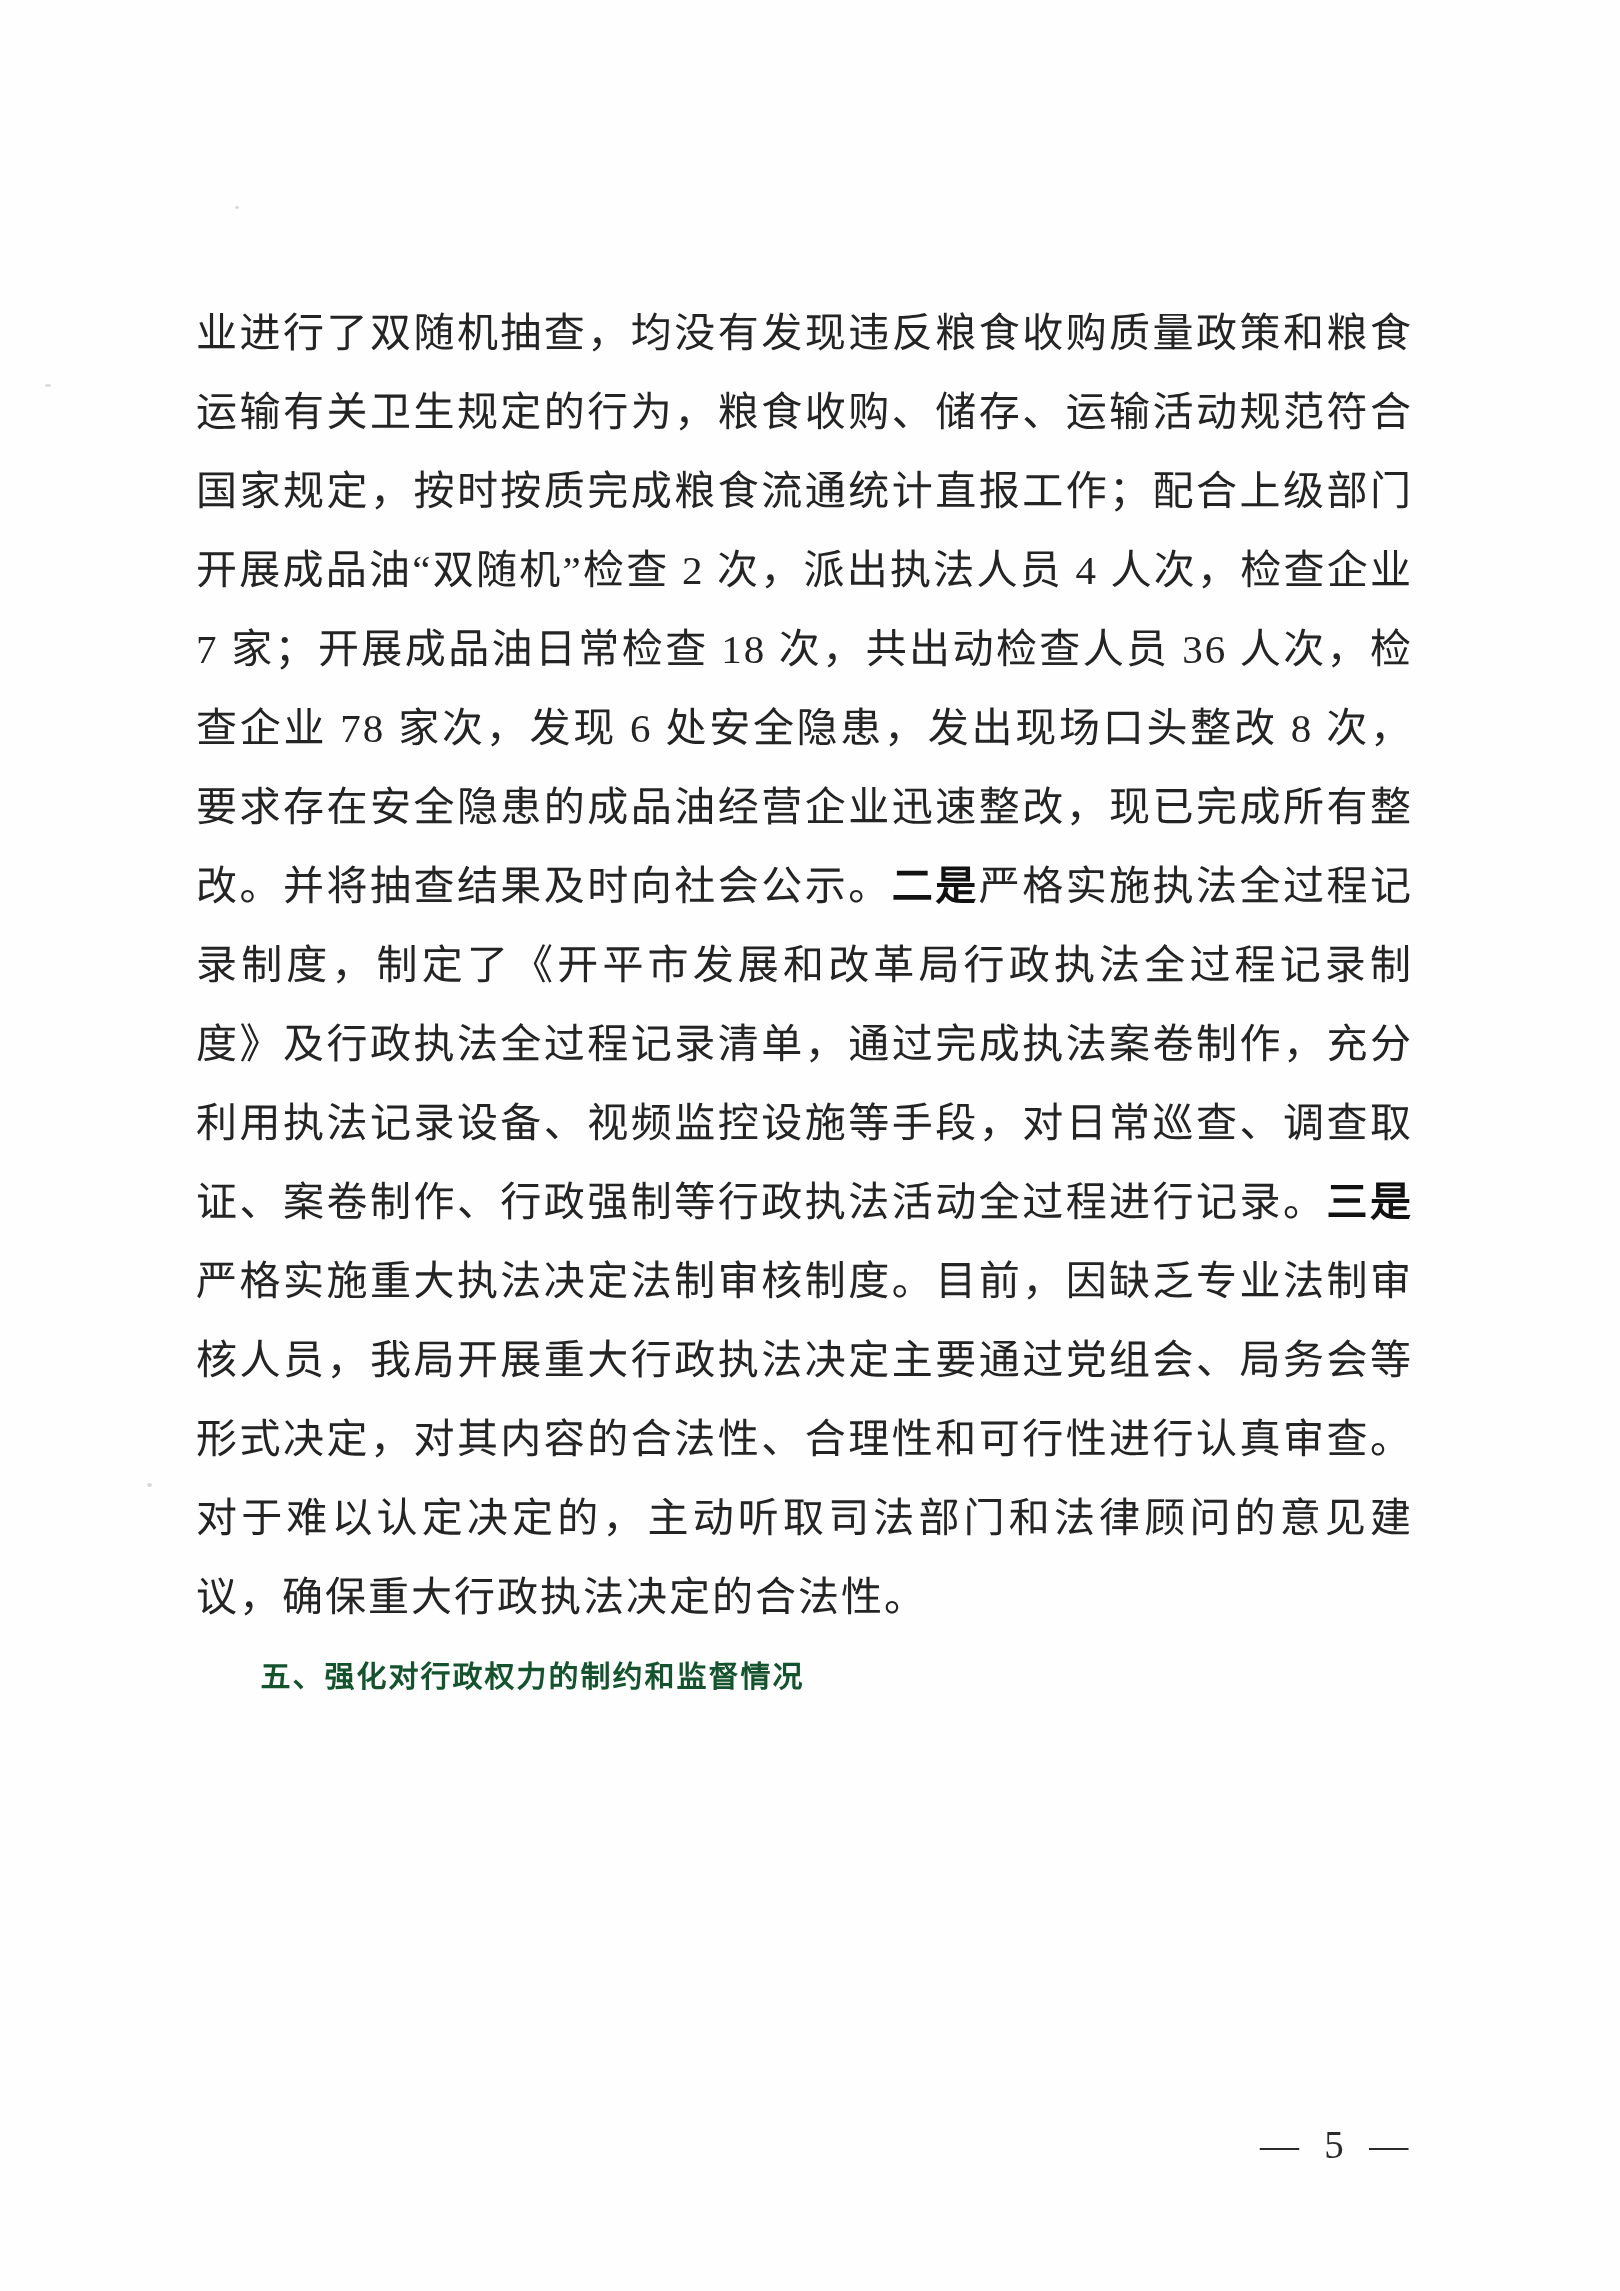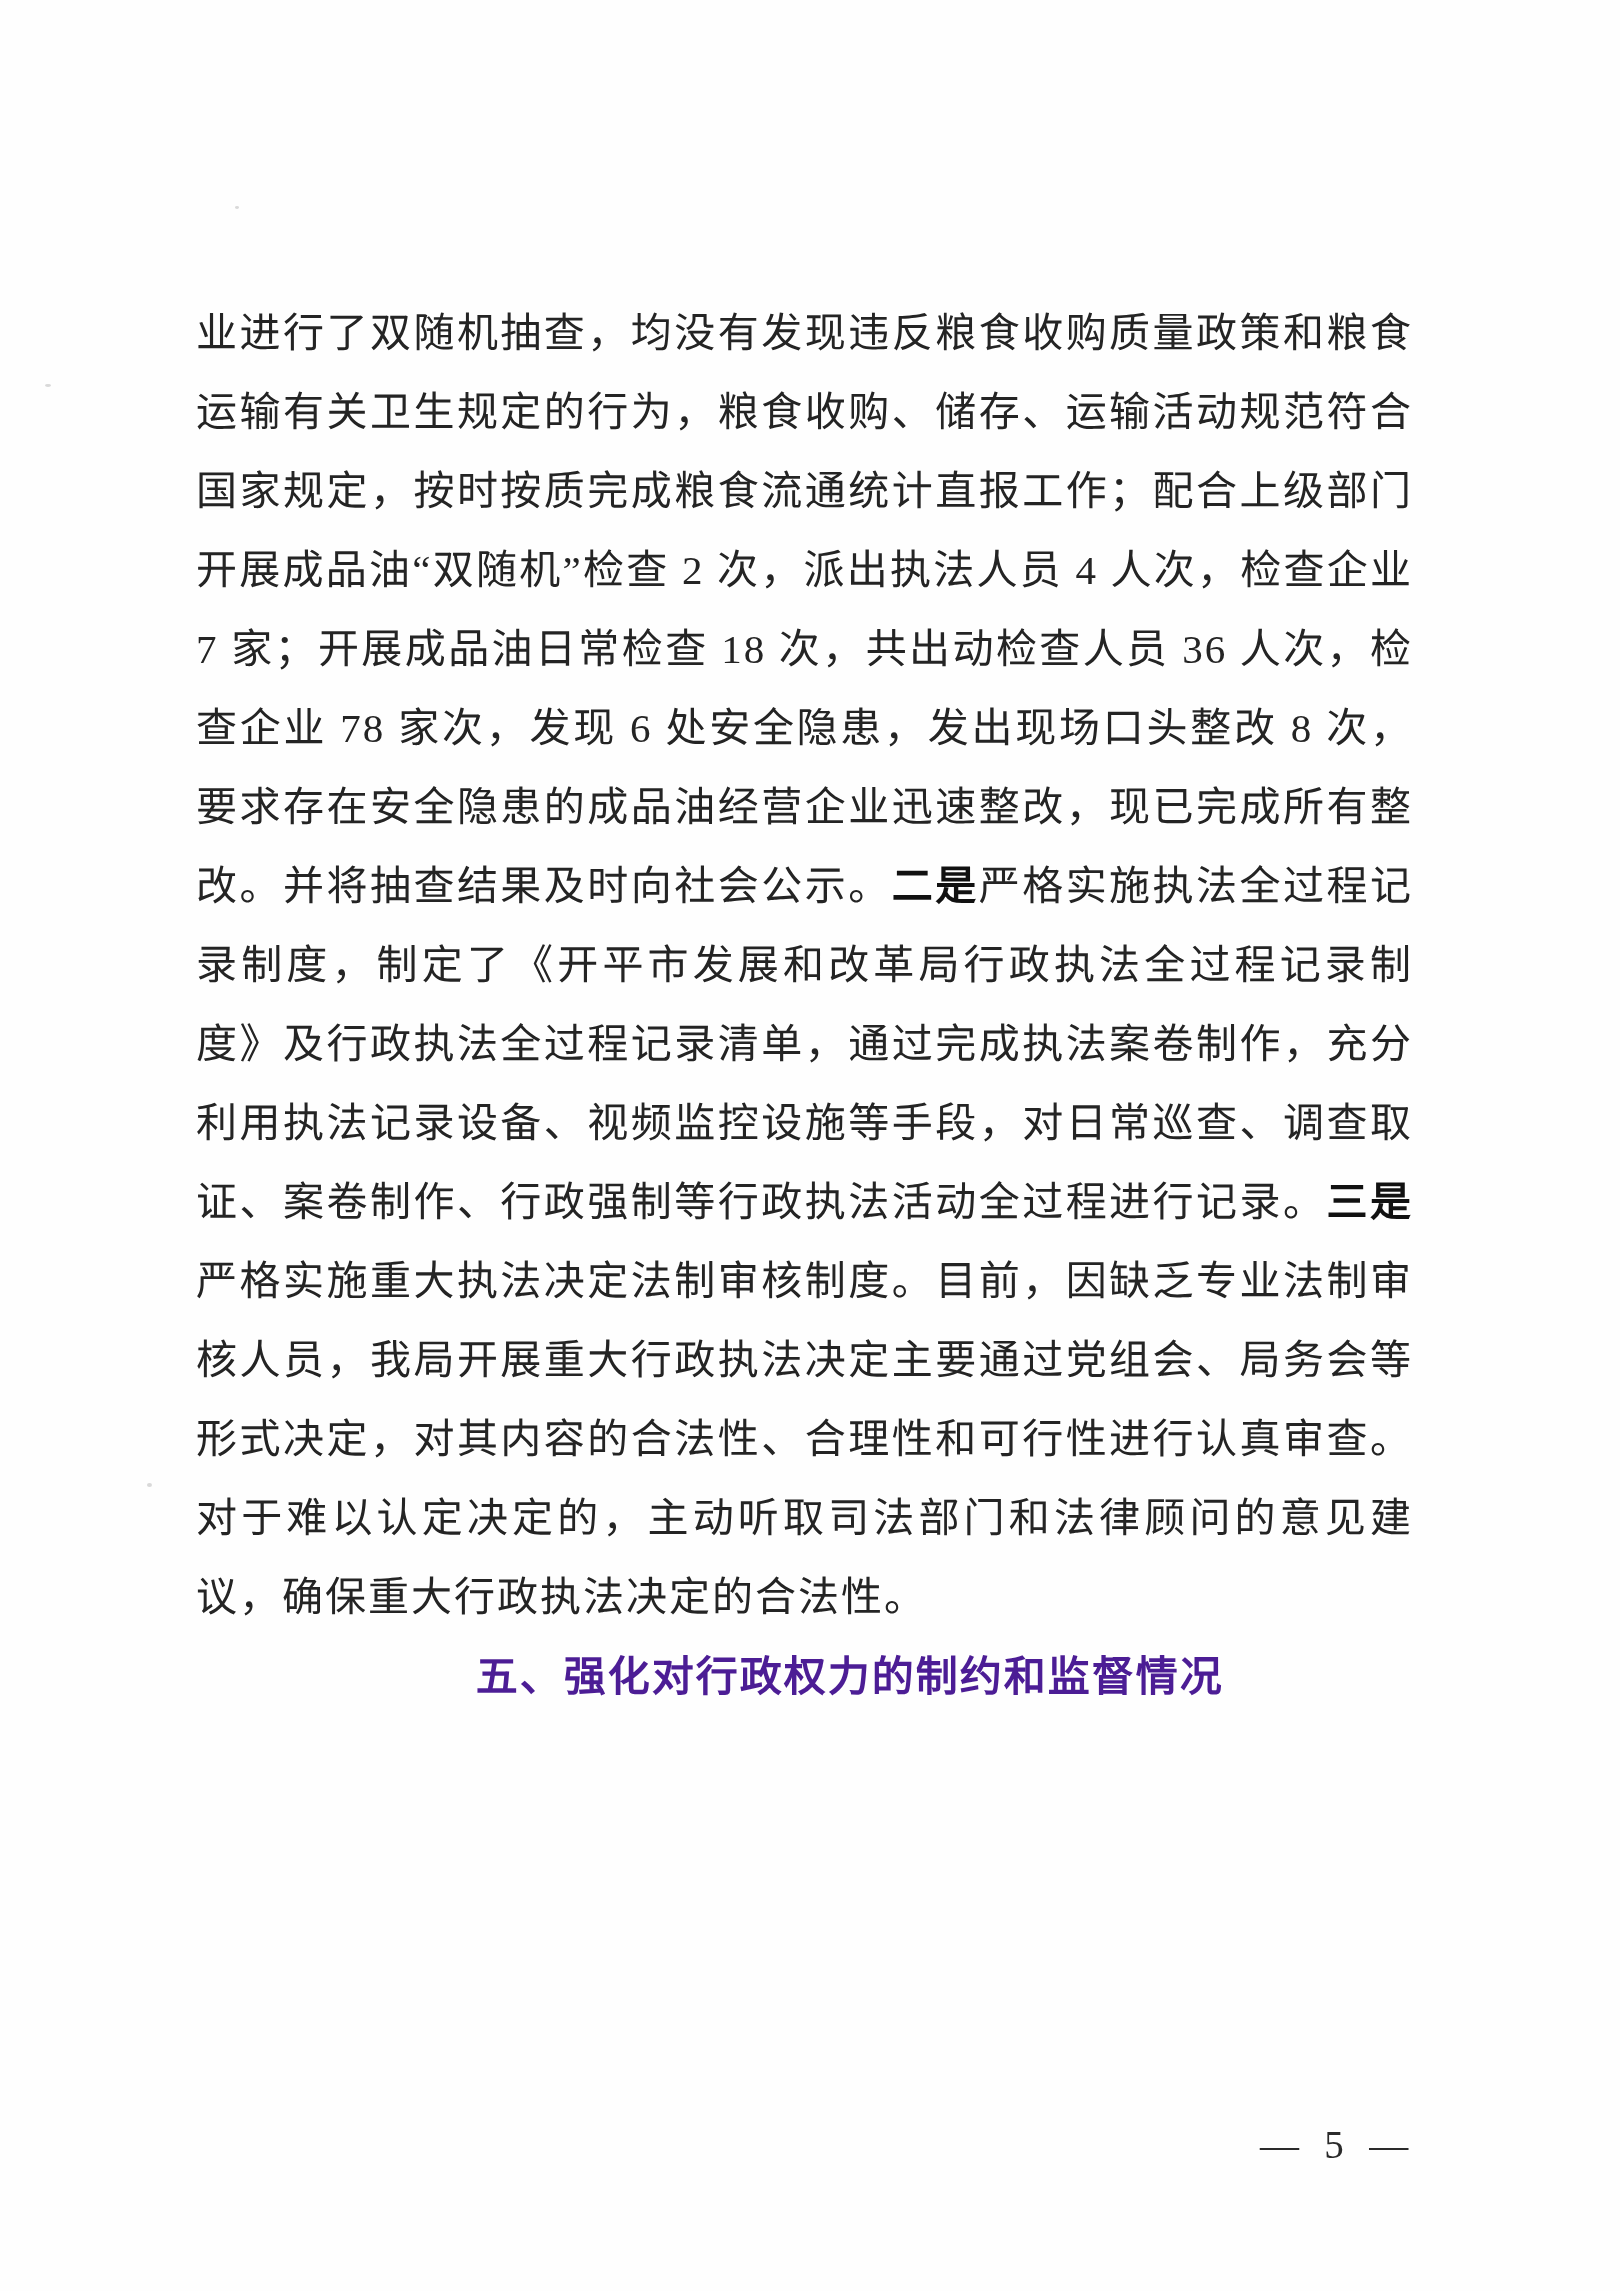--- a/index.html
+++ b/index.html
@@ -31,28 +31,28 @@
     text-justify: inter-character;
     color: #242424;
   }
   .bold-run {
     font-weight: 700;
     font-family: "Liberation Sans", "DejaVu Sans", sans-serif;
     color: #111111;
   }
   .section-heading {
     margin: 0;
-    font-size: 42px;
+    font-size: 30px;
     line-height: 79px;
     letter-spacing: 2px;
     text-indent: 2.15em;
     font-weight: 700;
     font-family: "Liberation Sans", "DejaVu Sans", sans-serif;
-    color: #4c1d95;
-    text-align: center;
+    color: #14532d;
+    text-align: left;
   }
   .footer-page-number {
     position: absolute;
     left: 1245px;
     top: 2115px;
     width: 186px;
     text-align: center;
     font-size: 39px;
     line-height: 59px;
     letter-spacing: 7.8px;

